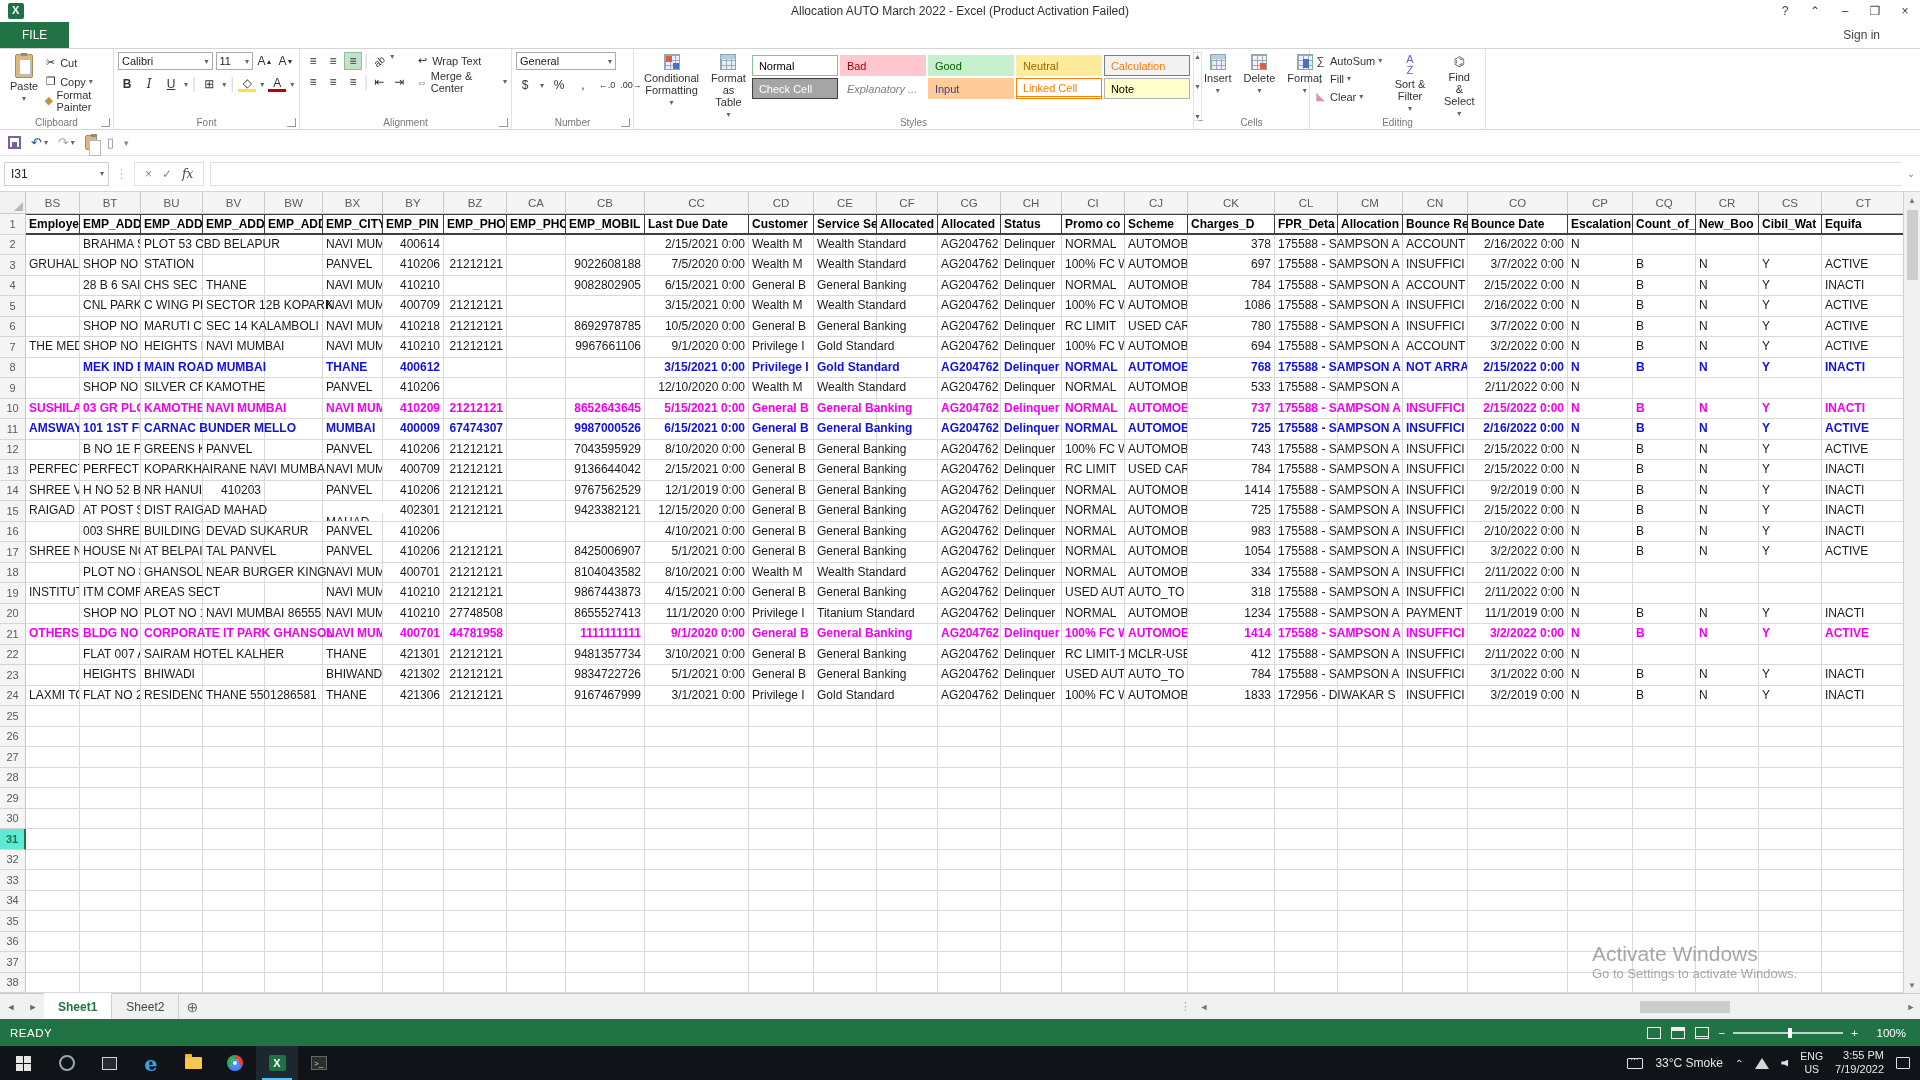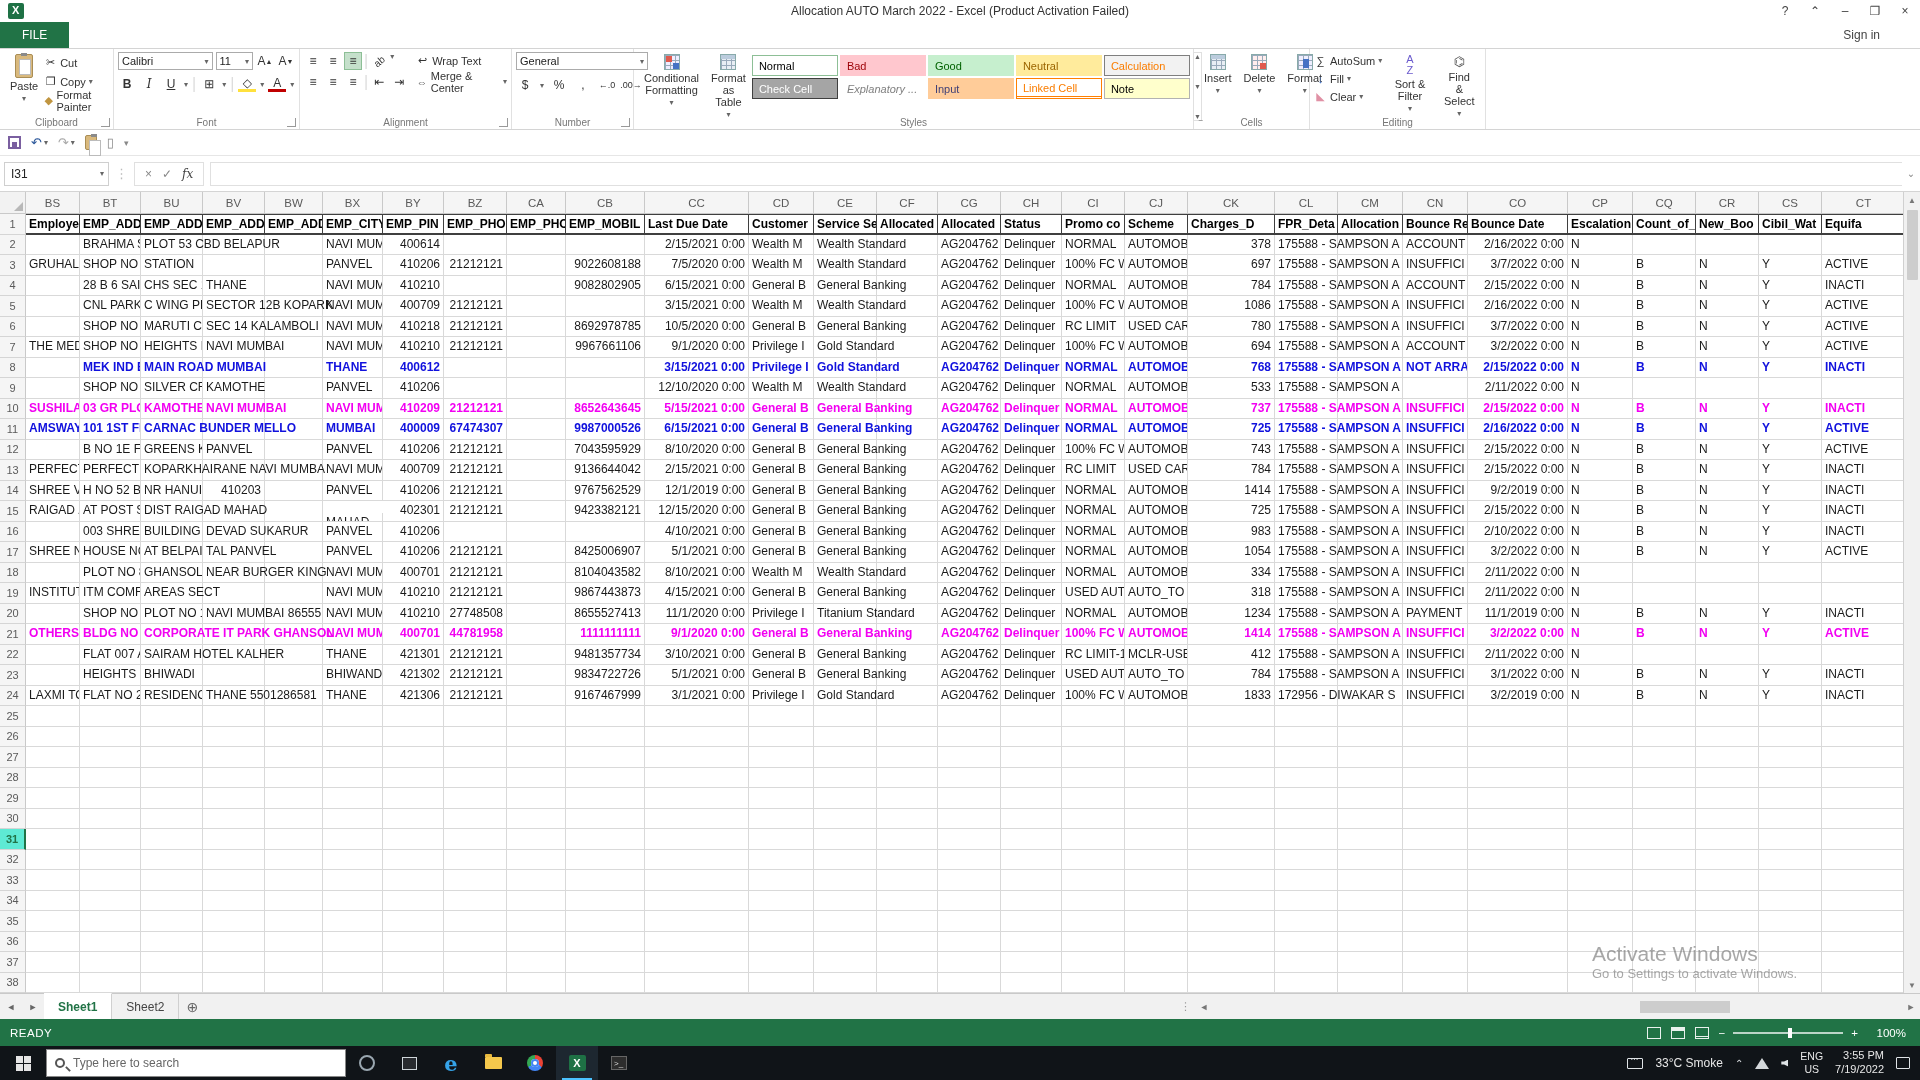--- a/index.html
+++ b/index.html
@@ -242,21 +242,21 @@
             <span>Merge &amp; Center</span>
             <span class="dd">▾</span>
           </div>
       </div>
     </div>
     <div class="glabel">Alignment</div>
     <div class="glaunch"></div>
   </div>
 
   <div class="rgroup" style="width:122px">
-    <div class="selbox" style="width:132px">
+    <div class="selbox" style="width:100px">
         <span>General</span>
         <span class="dd" style="margin-left:auto">▾</span>
       </div>
     <div style="display:flex;gap:6px;align-items:center;margin-top:6px">
       <div class="fbtn">$</div>
         <span class="dd">▾</span>
       <div class="fbtn">%</div>
       <div class="fbtn">,</div>
       <div class="fbtn" style="font-size:9px">←.0</div>
       <div class="fbtn" style="font-size:9px">.00→</div>
@@ -1643,24 +1643,20 @@
 
 <div class="abs" id="taskbar">
   <div id="startbtn">
       <div class="winlogo">
         <i></i>
         <i></i>
         <i></i>
         <i></i>
       </div>
     </div>
-  <div id="tsearch">
-    <div class="mag"></div>
-    <span>Type here to search</span>
-  </div>
   <div class="tbicon">
       <div class="cortana"></div>
     </div>
   <div class="tbicon">
       <div class="taskview"></div>
     </div>
   <div class="tbicon">
       <span class="edge-e">e</span>
     </div>
   <div class="tbicon">

